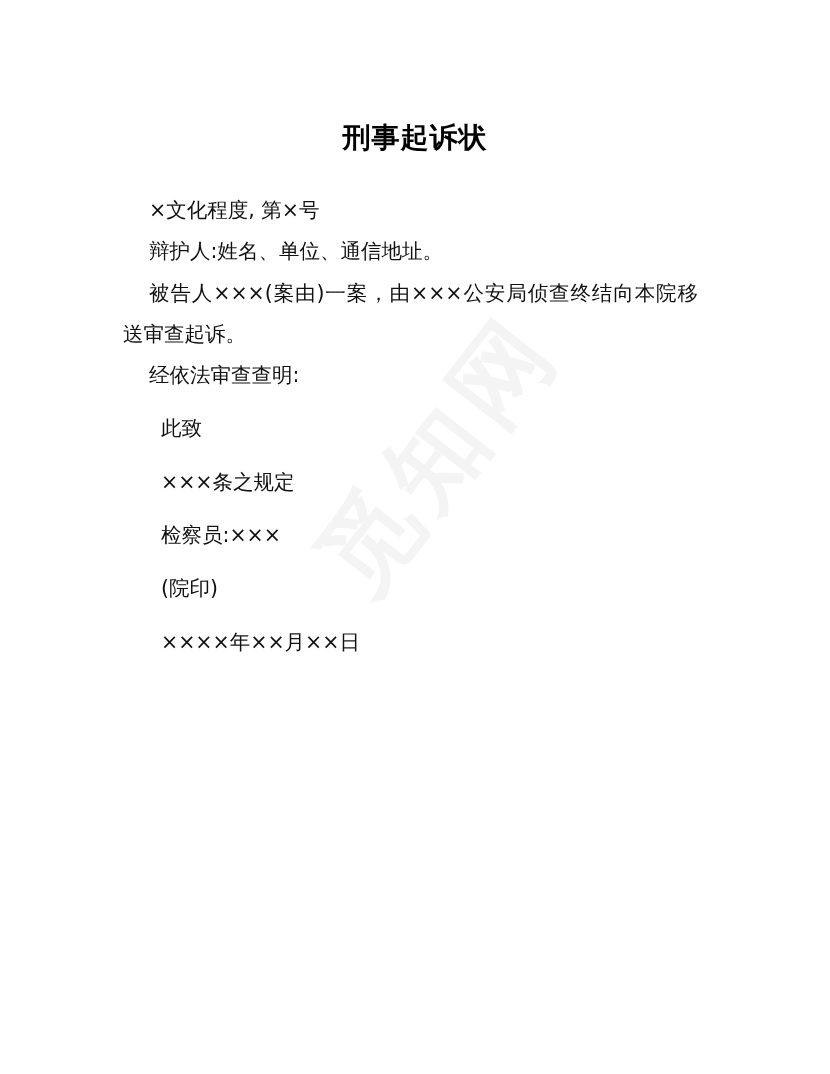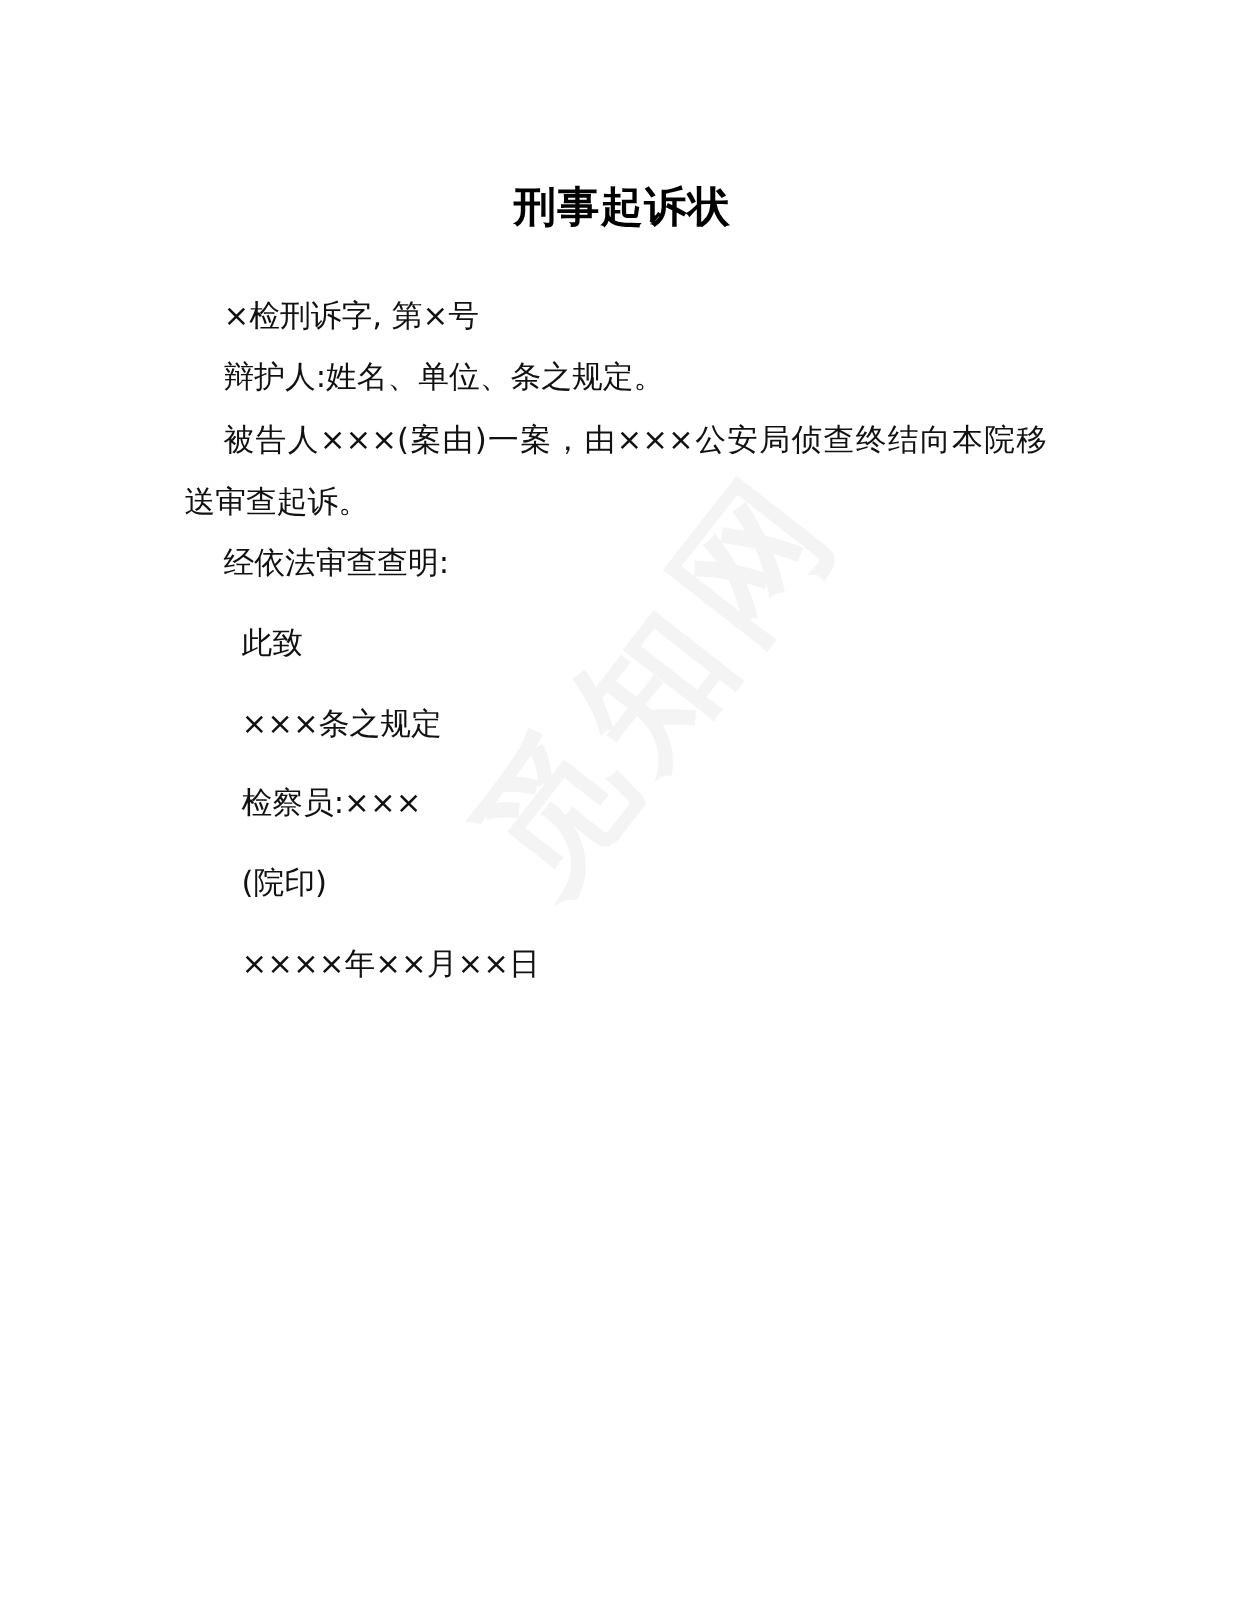--- a/index.html
+++ b/index.html
@@ -74,22 +74,22 @@
 </head>
 <body>
 
 <div class="page">
 
   <div class="watermark">觅知网</div>
 
   <div class="title">刑事起诉状</div>
 
   <div class="body">
-    <p class="para indent">×检刑诉字, 第×号</p>
-    <p class="para indent">辩护人:姓名、单位、条之规定。</p>
+    <p class="para indent">×文化程度, 第×号</p>
+    <p class="para indent">辩护人:姓名、单位、通信地址。</p>
     <p class="para indent">被告人×××(案由)一案，由×××公安局侦查终结向本院移送审查起诉。</p>
     <p class="para indent">经依法审查查明:</p>
 
     <p class="sig">此致</p>
     <p class="sig">×××条之规定</p>
     <p class="sig">检察员:×××</p>
     <p class="sig">(院印)</p>
     <p class="sig">××××年××月××日</p>
   </div>
 

